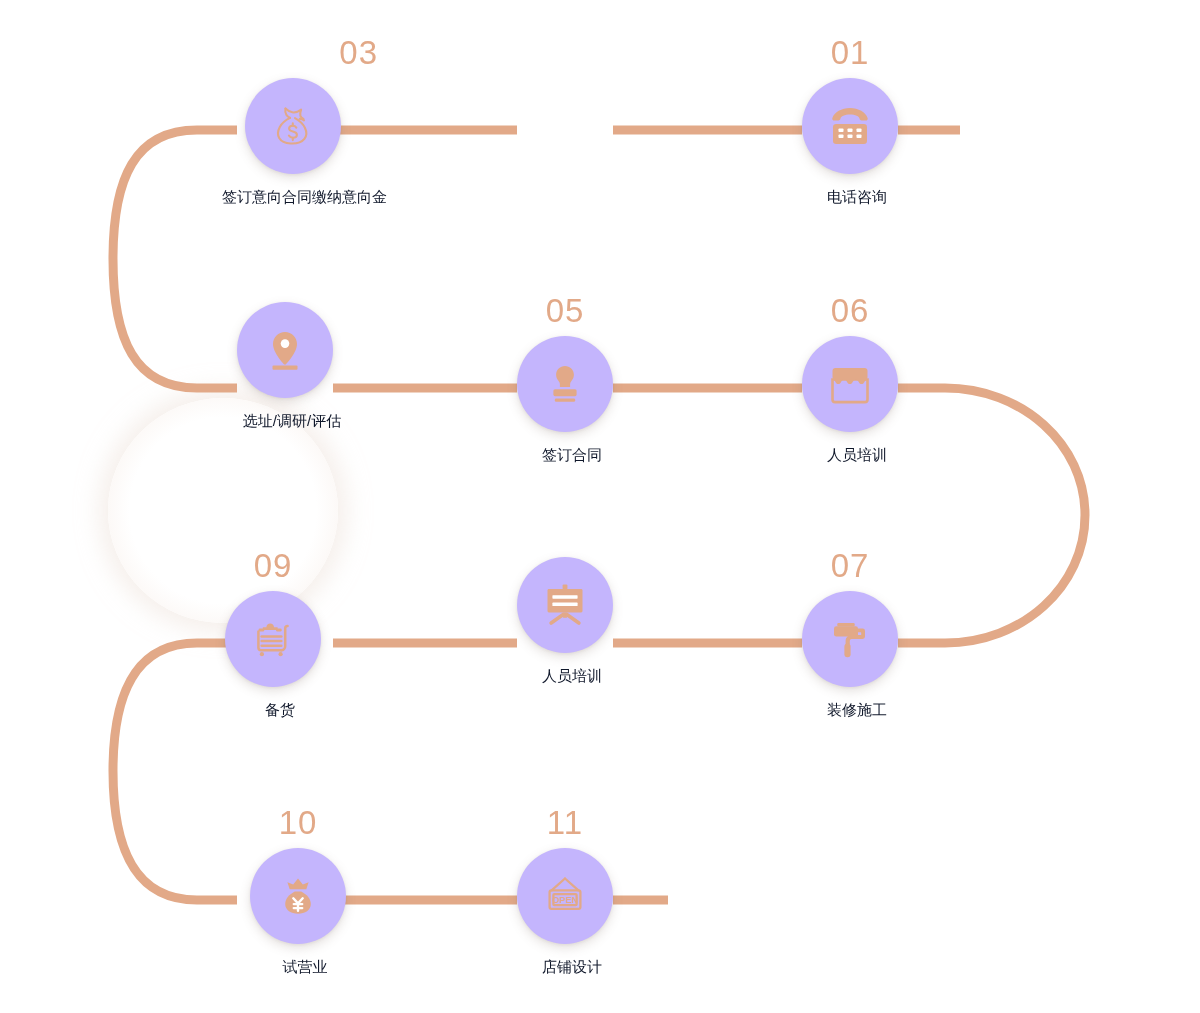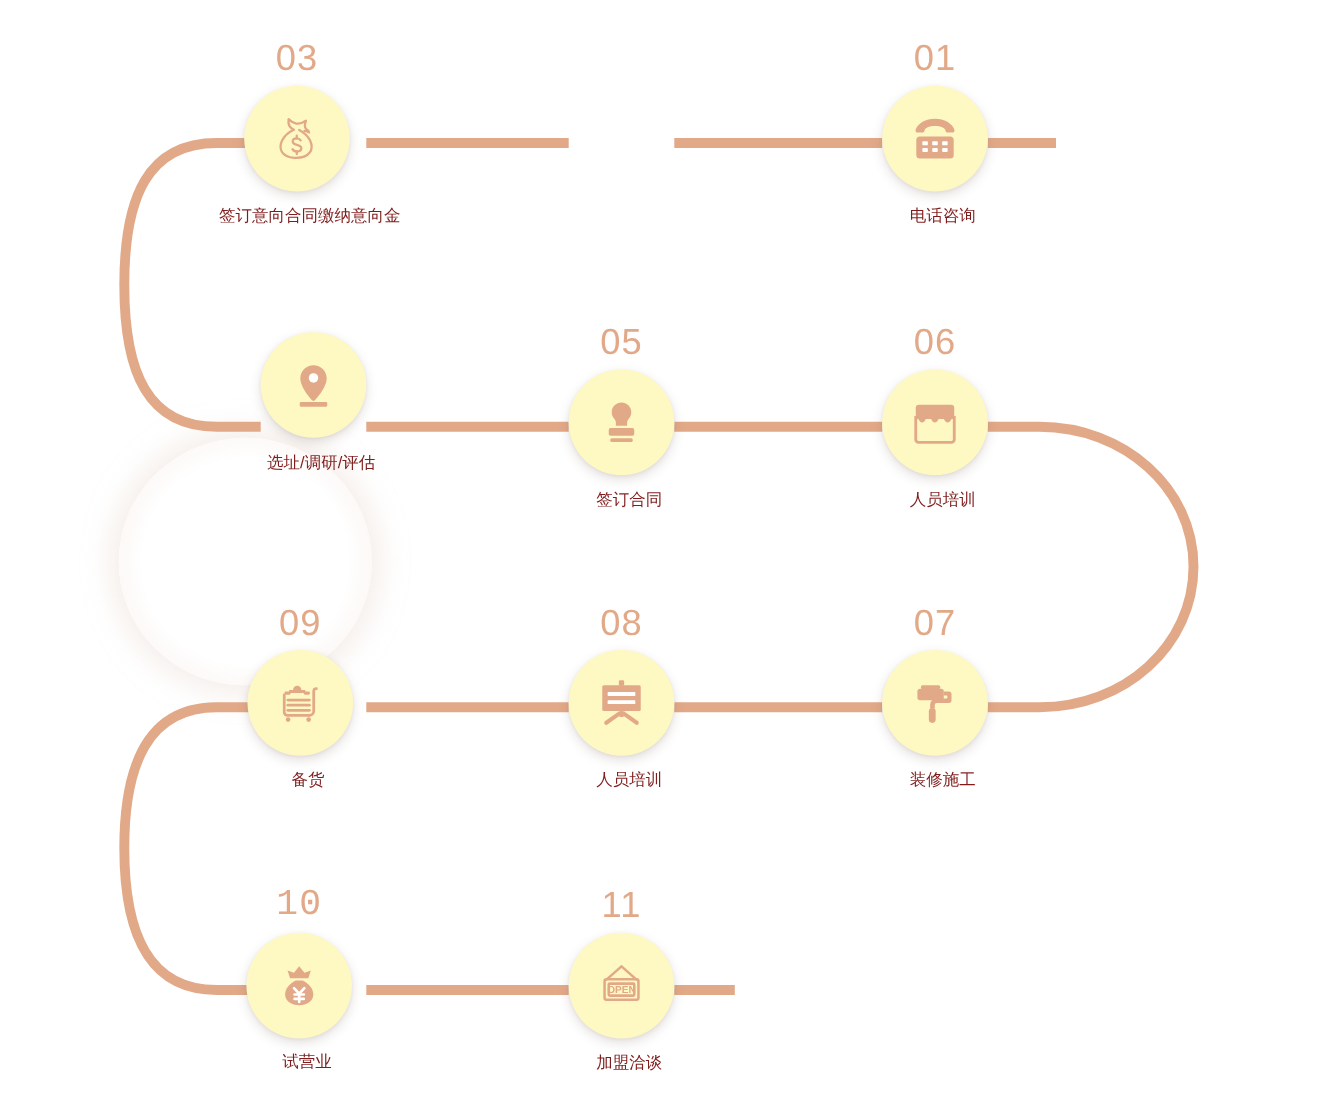--- a/index.html
+++ b/index.html
@@ -50,33 +50,33 @@
     letter-spacing: 1px;
     color: #e2a988;
     line-height: 1;
     height: 34px;
   }
   .node-circle {
     width: 96px;
     height: 96px;
     margin: 8px auto 0 auto;
     border-radius: 50%;
-    background: #fef9c3;
+    background: #c4b5fd;
     box-shadow: 0 4px 11px rgba(120,100,90,0.20), 0 1px 3px rgba(120,100,90,0.10);
     display: flex;
     align-items: center;
     justify-content: center;
     position: relative;
     z-index: 3;
   }
   .node-circle svg { display: block; }
   .node-label {
     margin-top: 14px;
     font-size: 15px;
-    color: #7f1d1d;
+    color: #0f172a;
     white-space: nowrap;
     line-height: 1.2;
     margin-left: 14px;
   }
 </style>
 </head>
 <body>
 
 <div id="stage">
 
@@ -128,21 +128,21 @@
             <rect x="23.5" y="34.5" width="5" height="3.6" rx="0.8"></rect>
             <rect x="32.5" y="34.5" width="5" height="3.6" rx="0.8"></rect>
           </g>
         </svg>
       </span>
     </div>
     <div class="node-label">电话咨询</div>
   </div>
 
 
-  <div class="node" style="left:270px; top:36px;">
+  <div class="node" style="left:293px; top:36px;text-align:right;">
     <div class="node-num">03</div>
     <div class="node-circle">
       <span>
         <svg width="54" height="54" viewBox="0 0 54 54">
           <g fill="none" stroke="#e2a988" stroke-width="2.1" stroke-linecap="round" stroke-linejoin="round">
             <path d="M19.5 9.5c2.2 2.1 4.4 3.4 6.8 3.8 2.9.5 5.8-.4 8.8-2.6-.9 2.6-1.2 4.6-.7 6.1.4 1.2 1.4 2.2 3 3.1"></path>
             <path d="M19.5 9.5c-.5 2.6-.2 4.7.9 6.3.8 1.2 2 2.2 3.6 3.1"></path>
             <path d="M24 18.9c-4.7 2.3-8.2 5.4-10.2 9.1-2.1 3.9-2.4 7.8-.6 11 1.9 3.3 5.8 5.2 11.4 5.5 6.4.3 11.2-1.3 13.8-4.6 2.4-3.1 2.5-7.1.5-11.2-1.9-3.9-5.3-7.1-9.9-9.6"></path>
             <path d="M33.8 19.9c1.8.1 3.2.6 4.2 1.5"></path>
           </g>
@@ -210,21 +210,20 @@
             <path d="M33 14.6h4.6a2.4 2.4 0 0 1 2.4 2.4v5.6a2.4 2.4 0 0 1 -2.4 2.4 H26.6 a1.8 1.8 0 0 0 -1.8 1.8 v3.4 h-4.2 v-3.6 a5.6 5.6 0 0 1 5.6 -5.6 h9.4 a0.6 0.6 0 0 0 0.6 -0.6 v-1.6 a0.6 0.6 0 0 0 -0.6 -0.6 H33 Z"></path>
             <rect x="19.4" y="29.6" width="6.2" height="13.6" rx="3"></rect>
           </g>
         </svg>
       </span>
     </div>
     <div class="node-label">装修施工</div>
   </div>
 
   <div class="node" style="left:565px; top:549px;">
-    <div class="node-num">08</div>
     <div class="node-circle">
       <span>
         <svg width="52" height="52" viewBox="0 0 52 52">
           <g fill="#e2a988">
             <rect x="23.6" y="5.5" width="4.8" height="5" rx="1"></rect>
             <rect x="8.5" y="10" width="35" height="23.4" rx="1.4"></rect>
             <rect x="24.1" y="33.4" width="3.8" height="5.4"></rect>
             <path d="M25.9 36.6 L13.2 45.6 a1.9 1.9 0 0 1 -2.6 -0.5 a1.9 1.9 0 0 1 0.5 -2.6 l12.7 -9 Z"></path>
             <path d="M26.1 36.6 L38.8 45.6 a1.9 1.9 0 0 0 2.6 -0.5 a1.9 1.9 0 0 0 -0.5 -2.6 l-12.7 -9 Z"></path>
           </g>
@@ -258,21 +257,21 @@
           <g fill="#e2a988">
             <circle cx="14.9" cy="41.2" r="2.1"></circle>
             <circle cx="33.6" cy="41.2" r="2.1"></circle>
           </g>
         </svg>
       </span>
     </div>
     <div class="node-label">备货</div>
   </div>
 
-  <div class="node" style="left:272px; top:806px;font-family:Liberation Mono, monospace;">
+  <div class="node" style="left:298px; top:806px;">
     <div class="node-num">10</div>
     <div class="node-circle">
       <span>
         <svg width="50" height="50" viewBox="0 0 50 50">
           <g fill="#e2a988">
             <path d="M25 7.5 L29.8 13.4 L35.6 11.2 L33.3 18.3 L16.7 18.3 L14.4 11.2 L20.2 13.4 Z"></path>
             <path d="M21.8 20.4 c-5.6 2.8 -9.6 7.3 -9.6 12.6 c0 6 5.7 9.8 12.8 9.8 s12.8 -3.8 12.8 -9.8 c0 -5.3 -4 -9.8 -9.6 -12.6 Z"></path>
           </g>
           <g fill="none" stroke="#ffffff" stroke-width="2.4" stroke-linecap="round">
             <path d="M20.3 27.3 L25 32.4 L29.7 27.3"></path>
@@ -293,16 +292,16 @@
         <svg width="52" height="52" viewBox="0 0 52 52">
           <g fill="none" stroke="#e2a988" stroke-width="2.3" stroke-linecap="round" stroke-linejoin="round">
             <path d="M26 8.5 L12.6 20.3 M26 8.5 L39.4 20.3"></path>
             <rect x="10.6" y="20.3" width="30.8" height="18.6" rx="1.8"></rect>
             <rect x="14.4" y="24.2" width="23.2" height="10.9" rx="0.9"></rect>
           </g>
           <text x="26" y="32.5" text-anchor="middle" font-family="'Liberation Sans', sans-serif" font-size="9.2" font-weight="bold" fill="#e2a988">OPEN</text>
         </svg>
       </span>
     </div>
-    <div class="node-label">加盟洽谈</div>
+    <div class="node-label">店铺设计</div>
   </div>
 
 </div>
 
 </body></html>

